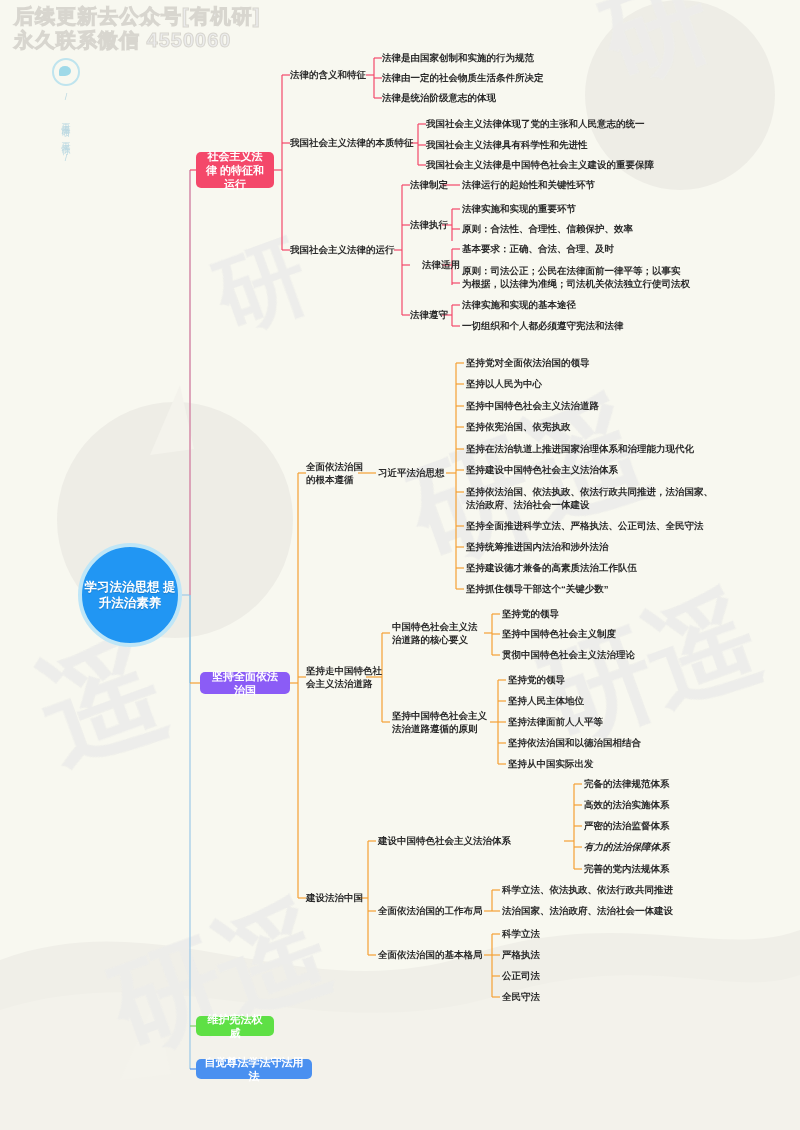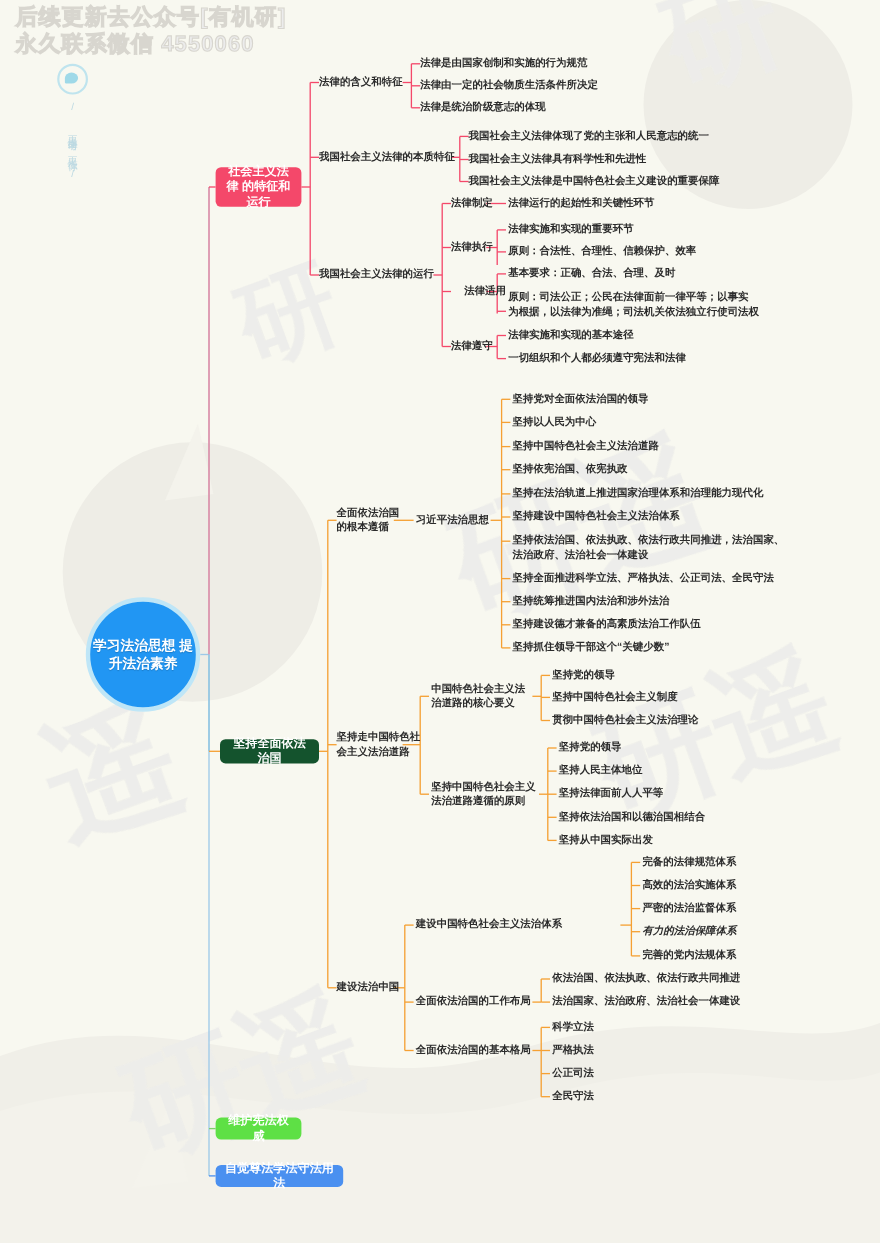--- a/index.html
+++ b/index.html
@@ -56,21 +56,21 @@
     color:#fff;font-size:12.5px;font-weight:bold;line-height:16px;text-align:center;
     text-shadow:0 1px 1px rgba(0,0,0,.18);
   }
 
   .pill{
     position:absolute;border-radius:5px;color:#fff;font-size:11px;font-weight:bold;
     display:flex;align-items:center;justify-content:center;text-align:center;
     line-height:14px;padding:4px 8px;box-sizing:border-box;
   }
   .pill.pink{background:#f4486a;}
-  .pill.orange{background:#14532d;}
+  .pill.orange{background:#8b5cf6;}
   .pill.green{background:#5ee045;}
   .pill.blue{background:#4a90f0;}
 
   .lbl{
     position:absolute;font-size:9.5px;line-height:13px;color:#2b2b2b;
     font-weight:bold;white-space:pre-line;
   }
 </style>
 </head>
 <body>
@@ -310,21 +310,21 @@
   <div class="lbl" style="left:378px;top:834px;">建设中国特色社会主义法治体系</div>
   <div class="lbl" style="left:378px;top:904px;">全面依法治国的工作布局</div>
   <div class="lbl" style="left:378px;top:948px;">全面依法治国的基本格局</div>
 
   <div class="lbl" style="left:584px;top:777px;">完备的法律规范体系</div>
   <div class="lbl" style="left:584px;top:798px;">高效的法治实施体系</div>
   <div class="lbl" style="left:584px;top:819px;">严密的法治监督体系</div>
   <div class="lbl" style="left:584px;top:840px;font-style:italic;">有力的法治保障体系</div>
   <div class="lbl" style="left:584px;top:862px;">完善的党内法规体系</div>
 
-  <div class="lbl" style="left:502px;top:883px;">依法治国、依法执政、依法行政共同推进</div>
+  <div class="lbl" style="left:502px;top:883px;">科学立法、依法执政、依法行政共同推进</div>
   <div class="lbl" style="left:502px;top:904px;">法治国家、法治政府、法治社会一体建设</div>
 
   <div class="lbl" style="left:502px;top:927px;">科学立法</div>
   <div class="lbl" style="left:502px;top:948px;">严格执法</div>
   <div class="lbl" style="left:502px;top:969px;">公正司法</div>
   <div class="lbl" style="left:502px;top:990px;">全民守法</div>
 
 </div>
 
 </body></html>

